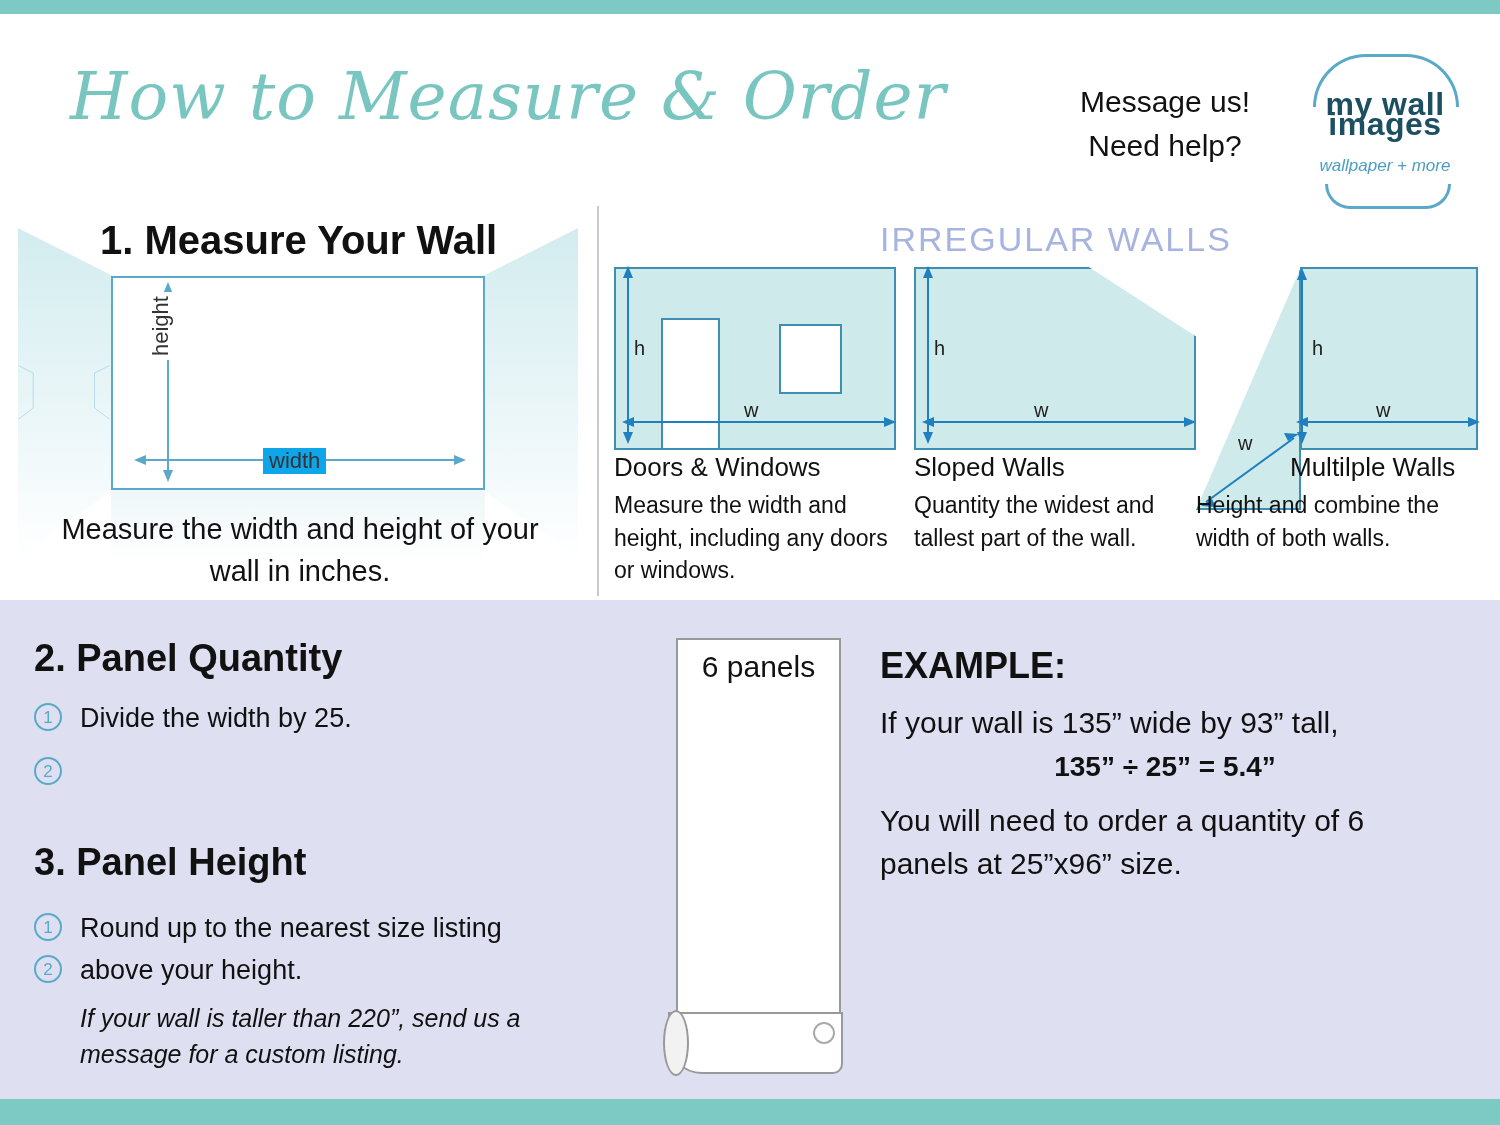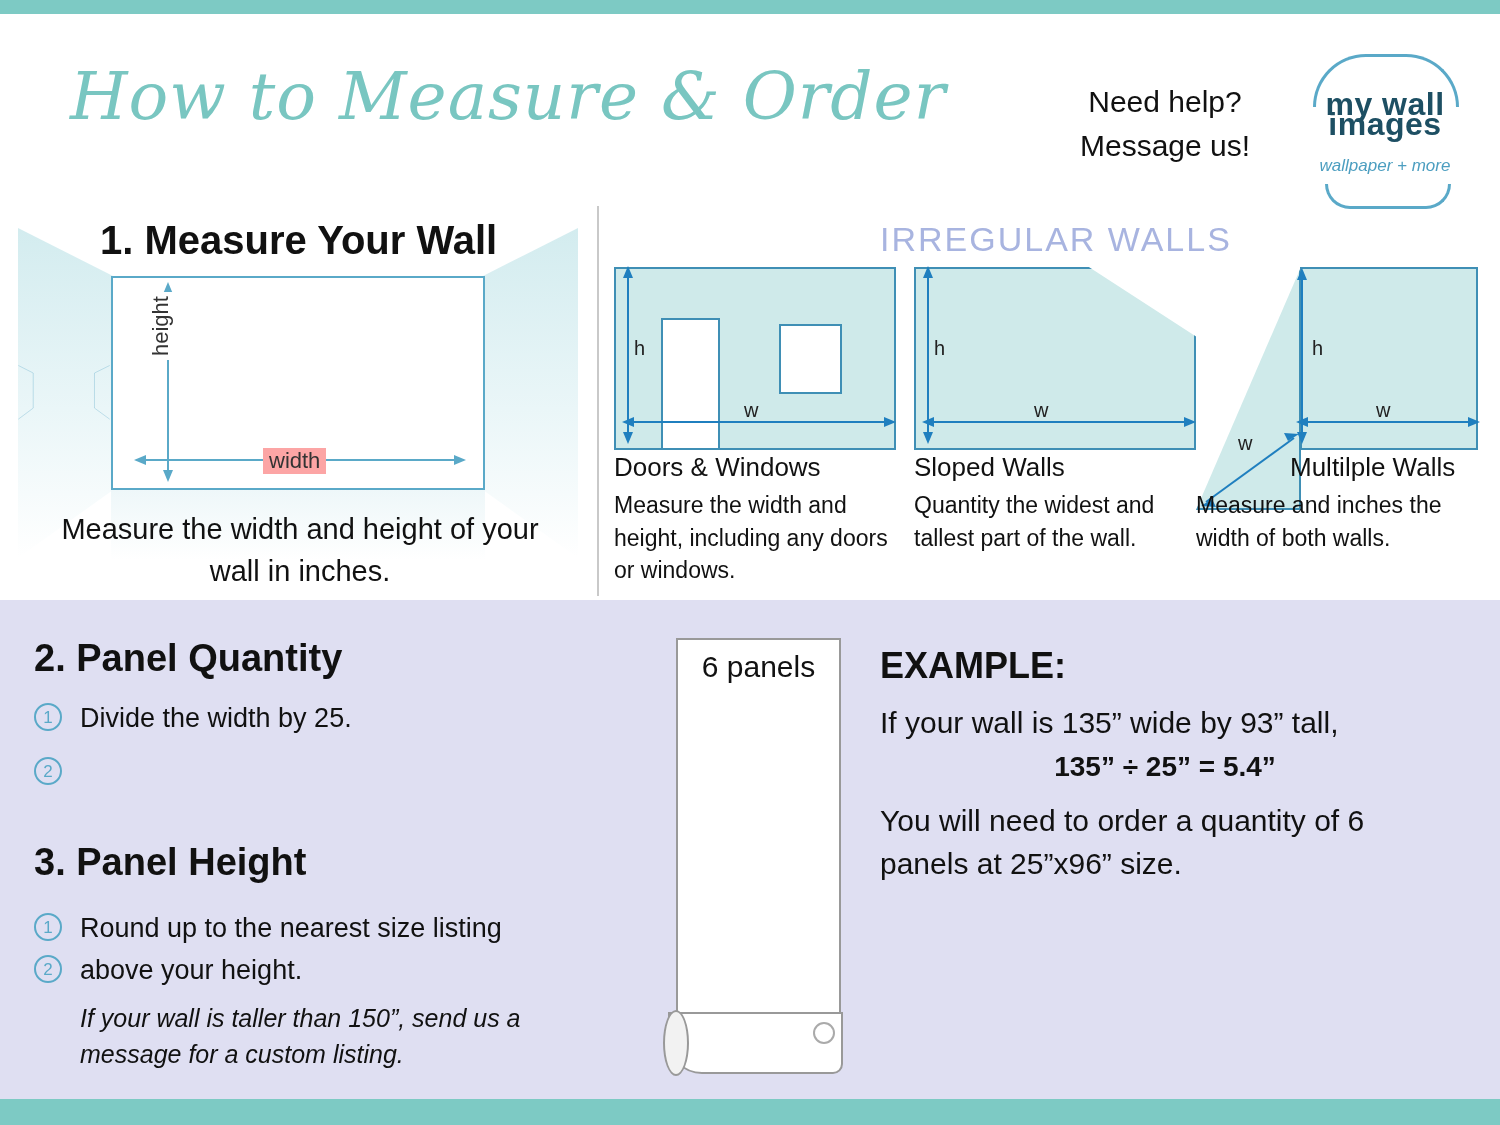--- a/index.html
+++ b/index.html
@@ -152,21 +152,21 @@
     color: #333;
     background: #fff;
     padding: 0 4px;
     white-space: nowrap;
   }
   .lbl-width {
     position: absolute;
     left: 245px; top: 220px;
     font-size: 22px;
     color: #333;
-    background: #fca5a5;
+    background: #0ea5e9;
     padding: 0 6px;
     white-space: nowrap;
   }
   .cap1 {
     position: absolute;
     left: 40px; top: 508px;
     width: 520px;
     text-align: center;
     font-size: 29px;
     line-height: 1.45;
@@ -383,22 +383,22 @@
 </head>
 <body>
 
 <div class="page">
 
   <div class="bar-top"></div>
 
   <div class="title">How to Measure &amp; Order</div>
 
   <div class="need-help">
+    <div>Message us!</div>
     <div>Need help?</div>
-    <div>Message us!</div>
   </div>
 
   <div class="logo">
     <div class="logo-arc"></div>
     <div class="logo-line1">my wall</div>
     <div class="logo-line2">images</div>
     <div class="logo-sub">wallpaper + more</div>
     <div class="logo-underline"></div>
   </div>
 
@@ -471,40 +471,40 @@
     <polygon points="106,162 118,157 118,167" fill="#1f7fbf"></polygon>
     <polygon points="290,162 278,157 278,167" fill="#1f7fbf"></polygon>
     <line x1="16" y1="242" x2="104" y2="178" stroke="#1f7fbf" stroke-width="2"></line>
     <polygon points="11,246 22,239 26,247" fill="#1f7fbf"></polygon>
     <polygon points="109,174 98,181 94,173" fill="#1f7fbf"></polygon>
   </svg>
   <div class="axlbl" style="left:1312px; top:337px;">h</div>
   <div class="axlbl" style="left:1376px; top:399px;">w</div>
   <div class="axlbl" style="left:1238px; top:432px;">w</div>
   <div class="irr-name" style="left:1290px; top:452px;">Multilple Walls</div>
-  <div class="irr-desc" style="left:1196px; top:489px; width:285px;">Measure and inches the width of both walls.</div>
+  <div class="irr-desc" style="left:1196px; top:489px; width:285px;">Height and combine the width of both walls.</div>
 
   <div class="lower"></div>
 
   <div class="h-step2">2. Panel Quantity</div>
 
   <div class="bullet" style="left:34px; top:703px;">1</div>
   <div class="btext" style="left:80px; top:700px; width:470px;">Divide the width by 25.</div>
 
   <div class="bullet" style="left:34px; top:757px;">2</div>
 
   <div class="h-step3">3. Panel Height</div>
 
   <div class="bullet" style="left:34px; top:913px;">1</div>
   <div class="btext" style="left:80px; top:910px; width:500px;">Round up to the nearest size listing</div>
 
   <div class="bullet" style="left:34px; top:955px;">2</div>
   <div class="btext" style="left:80px; top:952px; width:500px;">above your height.</div>
 
-  <div class="bnote" style="left:80px; top:1000px; width:490px;">If your wall is taller than 150”, send us a message for a custom listing.</div>
+  <div class="bnote" style="left:80px; top:1000px; width:490px;">If your wall is taller than 220”, send us a message for a custom listing.</div>
 
   <div class="roll-body"></div>
   <div class="roll-curl"></div>
   <div class="roll-end"></div>
   <div class="roll-swirl"></div>
   <div class="roll-label">6 panels</div>
 
   <div class="ex-title">EXAMPLE:</div>
   <div class="ex-l1">If your wall is 135” wide by 93” tall,</div>
   <div class="ex-l2">135” ÷ 25” = 5.4”</div>

